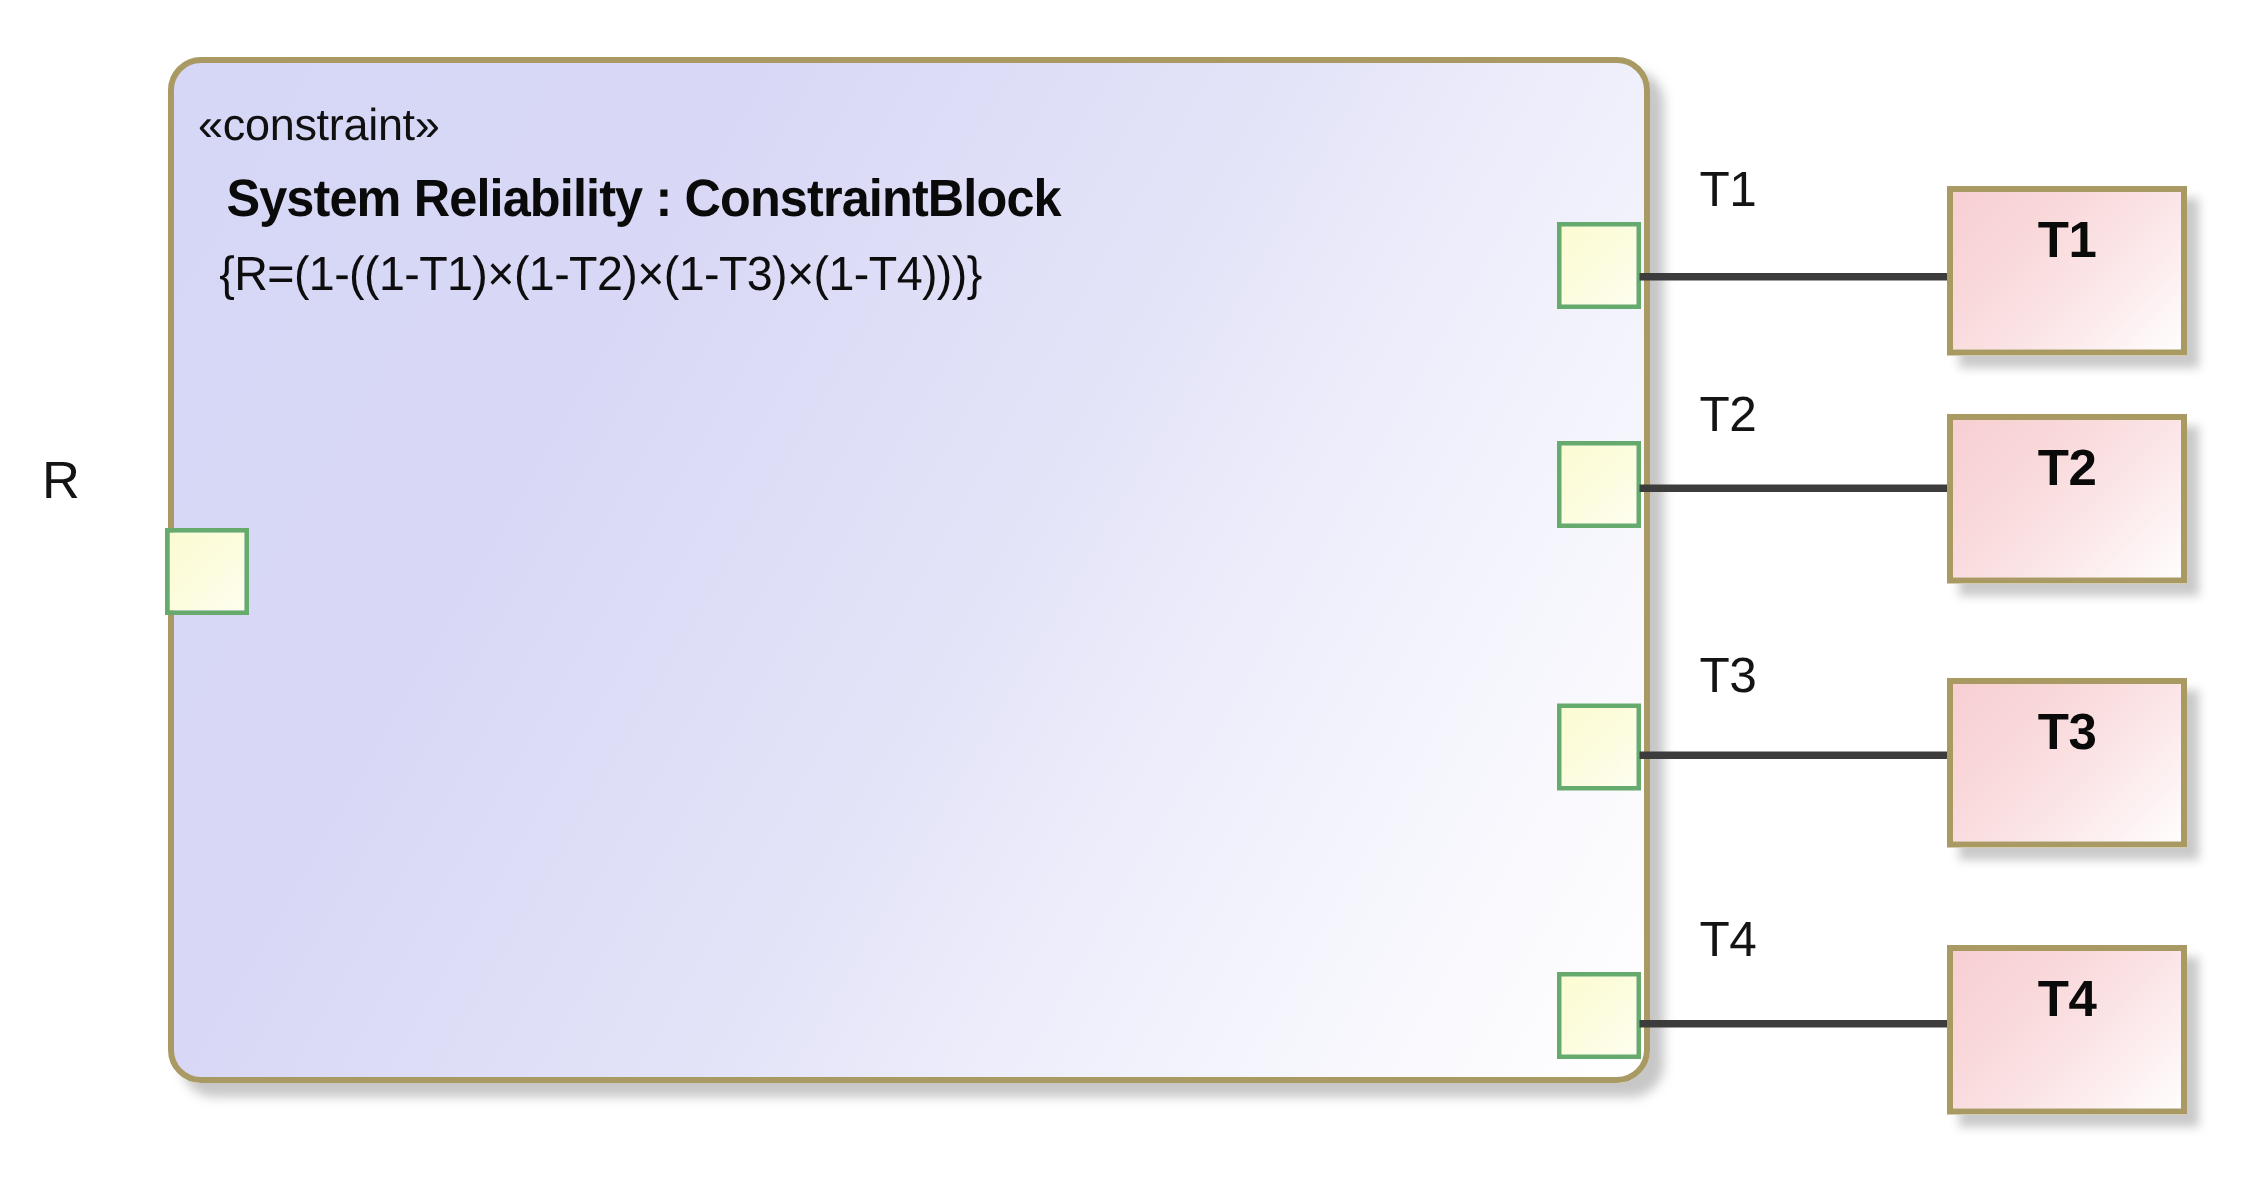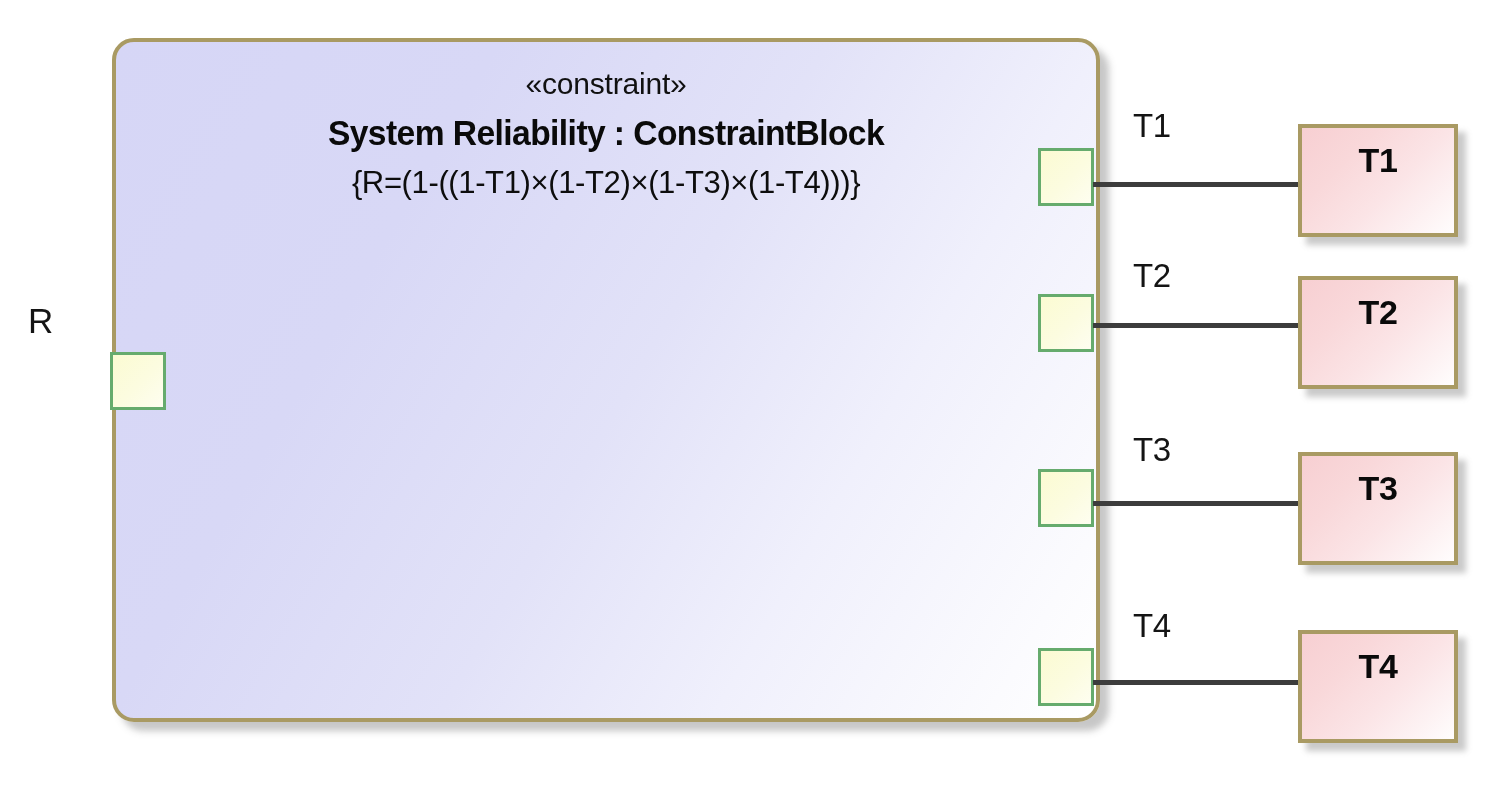--- a/index.html
+++ b/index.html
@@ -36,22 +36,21 @@
                 #fbfbfe 92%,
                 #ffffff 100%);
     box-shadow: 9px 9px 7px rgba(90, 90, 90, 0.34);
   }
 
   .block-header {
     position: absolute;
     left: 0;
     right: 0;
     top: 22px;
-    text-align: center;
-    padding: 0 40px;
+    padding: 0 16px;
     box-sizing: border-box;
   }
 
   .stereotype {
     font-size: 30px;
     line-height: 40px;
     color: #101010;
     font-weight: 400;
     letter-spacing: -0.2px;
   }

